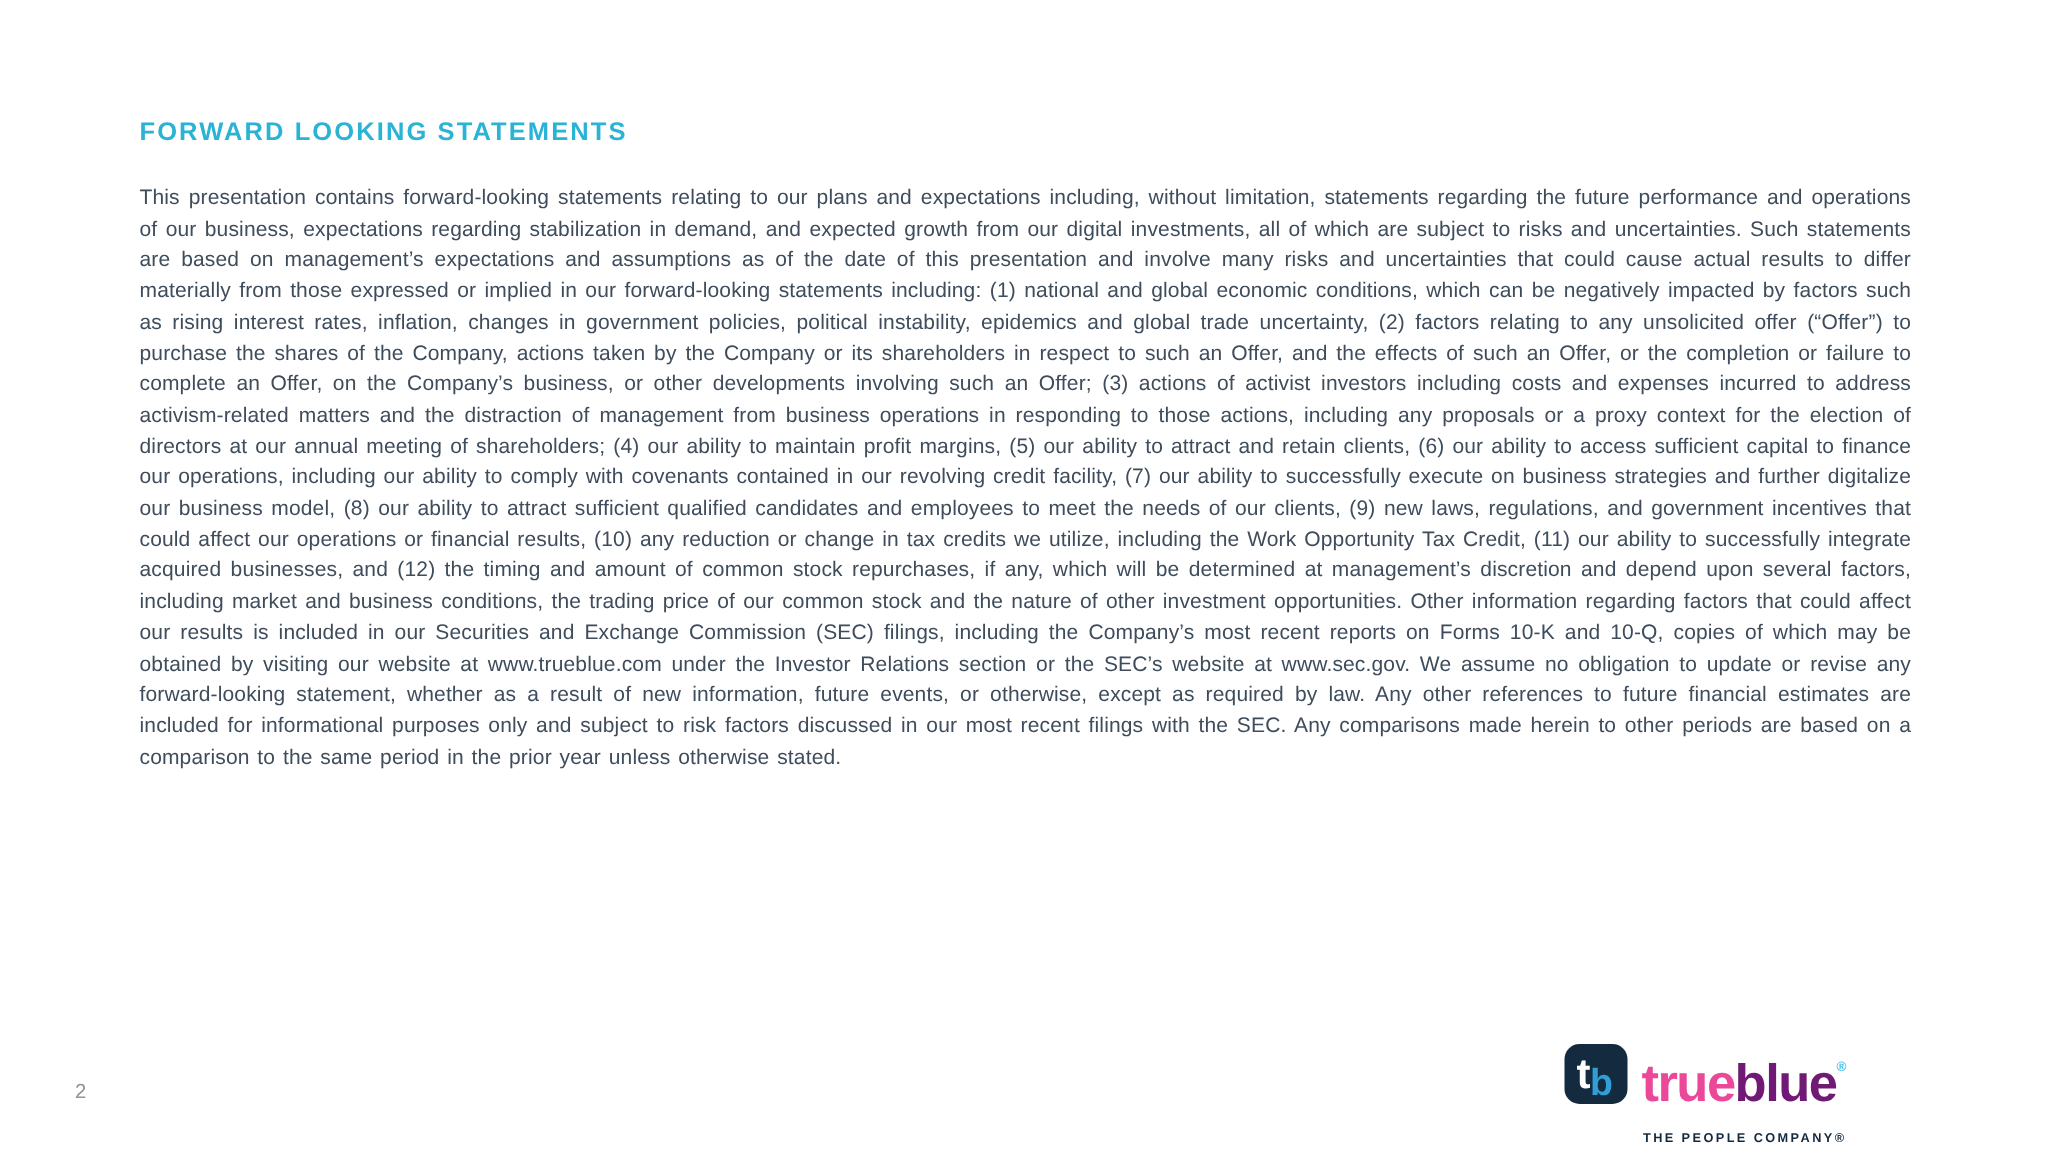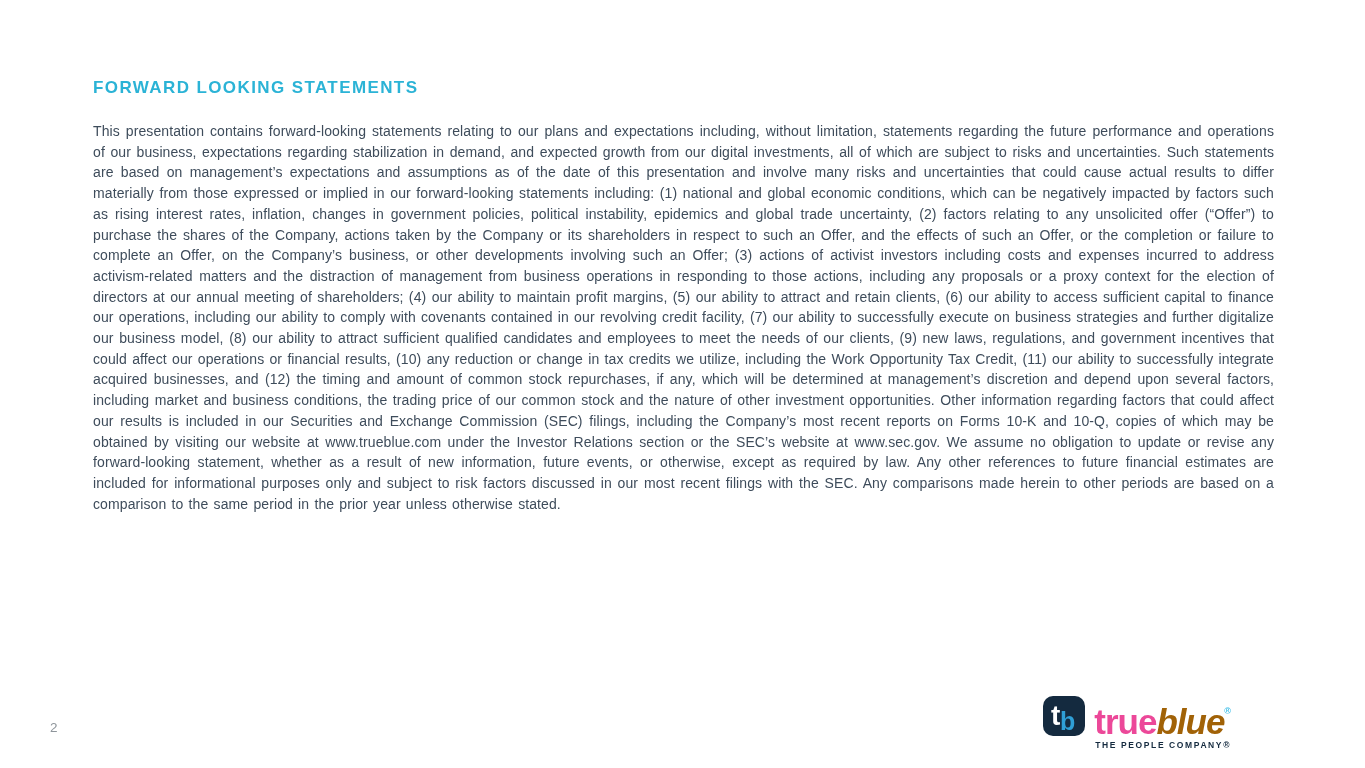--- a/index.html
+++ b/index.html
@@ -57,29 +57,29 @@
   .logo-mark { display: block; }
   .logo-text { display: flex; flex-direction: column; align-items: flex-end; }
   .wordmark {
     font-size: 35px;
     font-weight: 700;
     letter-spacing: -1px;
     line-height: 34px;
     white-space: nowrap;
   }
   .word-true { color: #ec4899; }
-  .word-blue { color: #a16207; font-style: italic; }
+  .word-blue { color: #701a75; }
   .reg-mark {
     font-size: 9px;
     color: #41BFE8;
     vertical-align: 20px;
     letter-spacing: 0;
   }
   .tagline {
-    margin-top: 1px;
+    margin-top: 13px;
     font-size: 8.5px;
     font-weight: 600;
     letter-spacing: 1.6px;
     color: #142A3F;
     white-space: nowrap;
   }
 </style>
 </head>
 <body>
 

